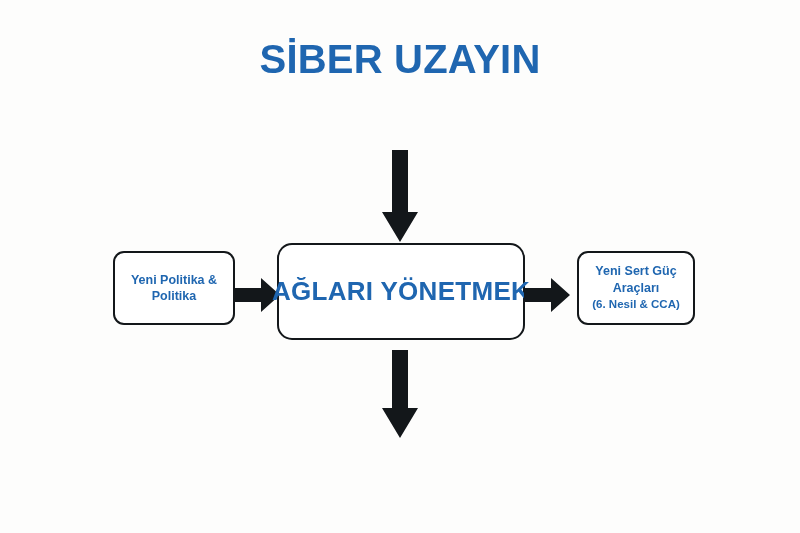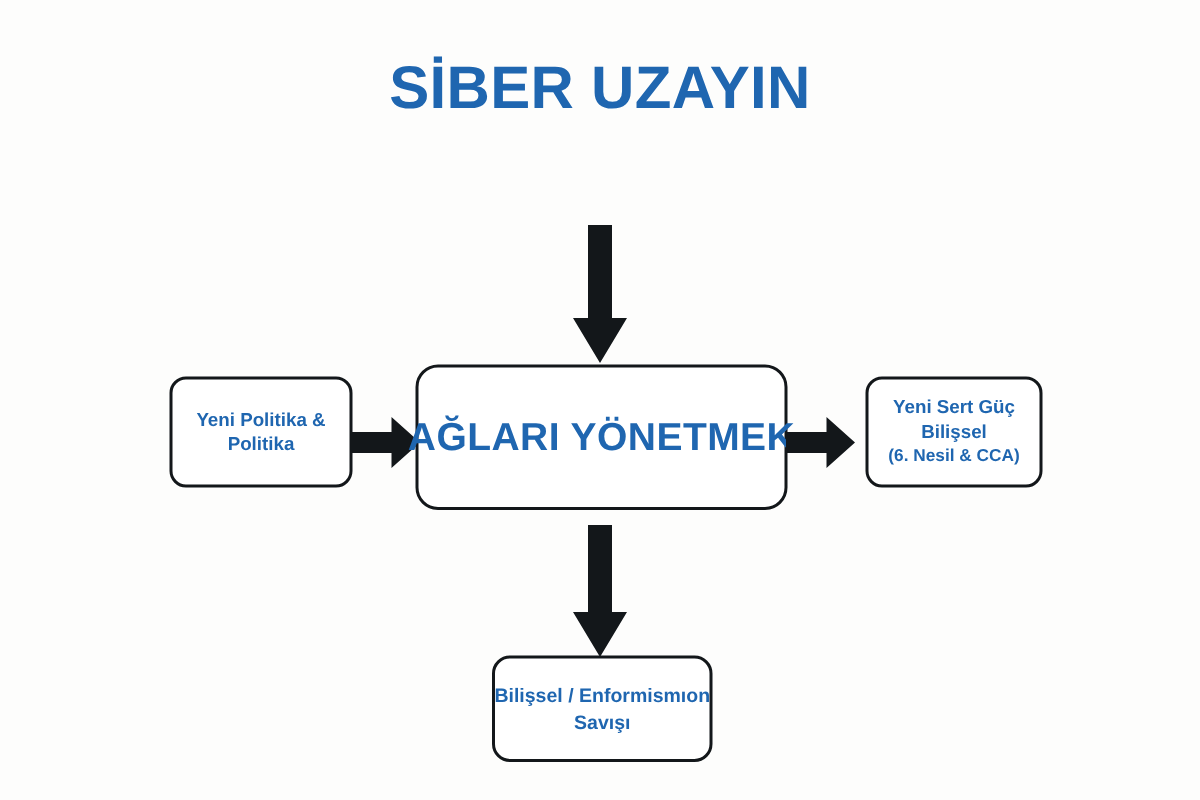--- a/index.html
+++ b/index.html
@@ -141,28 +141,24 @@
   </div>
 
   <div class="arrow" id="arrow-right">
     <svg width="46" height="38" viewBox="0 0 46 38">
       <polygon points="0,12 27,12 27,2 46,19 27,36 27,26 0,26" fill="#13171a"></polygon>
     </svg>
   </div>
 
   <div class="node" id="node-right">
     <span class="ln">Yeni Sert Güç</span>
-    <span class="ln">Bilişsel</span>
+    <span class="ln">Araçları</span>
     <span class="ln sub">(6. Nesil &amp; CCA)</span>
   </div>
 
   <div class="arrow" id="arrow-bottom">
     <svg width="52" height="88" viewBox="0 0 52 88">
       <polygon points="18,0 34,0 34,58 44,58 26,88 8,58 18,58" fill="#13171a"></polygon>
     </svg>
   </div>
 
-  <div class="node" id="node-bottom">
-    <span class="ln">Bilişsel / Enformismıon</span>
-    <span class="ln">Savışı</span>
-  </div>
 
 </div>
 
 </body></html>

